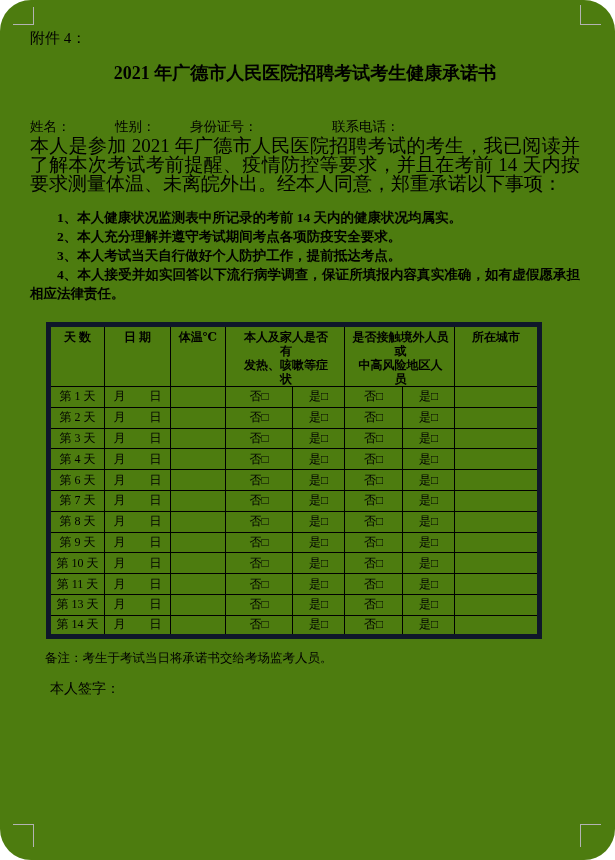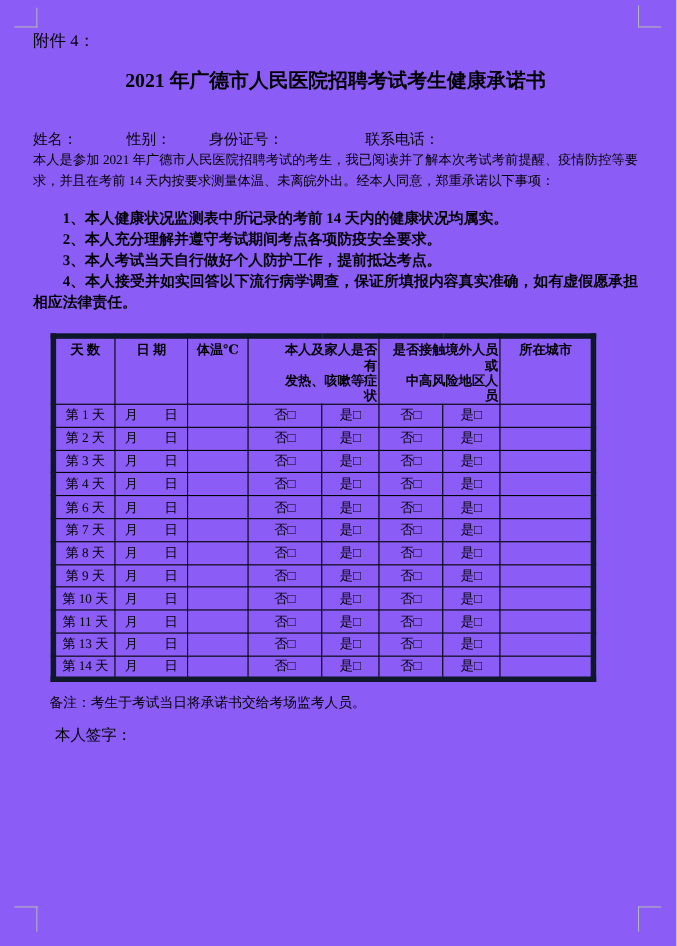--- a/index.html
+++ b/index.html
@@ -5,22 +5,23 @@
   * { margin: 0; padding: 0; box-sizing: border-box; }
   html, body { background: #ffffff; }
   body {
     font-family: "Liberation Serif", "DejaVu Serif", serif;
     color: #000;
   }
   .page {
     position: relative;
     width: 615px;
     height: 860px;
-    background: #8b5cf6;
+    background: #4d7c0f;
     overflow: hidden;
+    border-radius: 31px;
   }
   
   .mark { position: absolute; }
   .mark-tl { left: 13px; top: 7px;  width: 21px; height: 18px; border-right: 1px solid #b3b3b3; border-bottom: 1px solid #b3b3b3; }
   .mark-tr { left: 580px; top: 5px; width: 21px; height: 20px; border-left: 1px solid #b3b3b3; border-bottom: 1px solid #b3b3b3; }
   .mark-bl { left: 13px; top: 824px; width: 21px; height: 23px; border-right: 1px solid #b3b3b3; border-top: 1px solid #b3b3b3; }
   .mark-br { left: 580px; top: 824px; width: 21px; height: 23px; border-left: 1px solid #b3b3b3; border-top: 1px solid #b3b3b3; }
 
   .content { position: absolute; left: 30px; top: 28px; width: 550px; }
 
@@ -32,21 +33,21 @@
     text-align: center;
     line-height: 22px;
   }
   .info-line { margin-top: 33px; font-size: 13.5px; line-height: 19px; white-space: nowrap; }
   .info-line .fld { display: inline-block; }
   .fld-name   { width: 85px; }
   .fld-gender { width: 75px; }
   .fld-id     { width: 142px; }
 
   .intro {
-    font-size: 12px;
+    font-size: 19px;
     line-height: 19px;
     text-align: justify;
   }
   .commitments { margin-top: 15px; }
   .commitments p {
     font-size: 13.5px;
     font-weight: bold;
     line-height: 19px;
     text-indent: 2em;
     text-align: justify;
@@ -67,21 +68,21 @@
   }
   .monitor thead th {
     height: 59px;
     vertical-align: top;
     text-align: center;
     font-weight: bold;
     padding: 3px 1px 0 1px;
     white-space: pre-line;
     line-height: 14px;
   }
-  .monitor thead th.th-left { text-align: right; padding-left: 3px; }
+  .monitor thead th.th-left { text-align: center; padding-left: 3px; }
   .monitor tbody td {
     height: 20.8px;
     text-align: center;
     vertical-align: middle;
     padding: 0;
     line-height: 13px;
   }
   .monitor td.sub-yes { border-left: 1px dashed #c9c9c9; }
   .note {
     margin-top: 11px;

